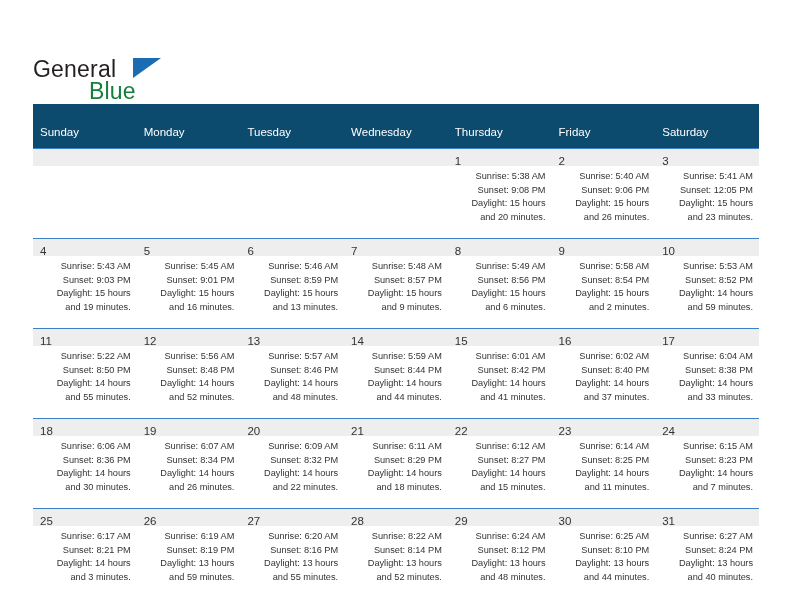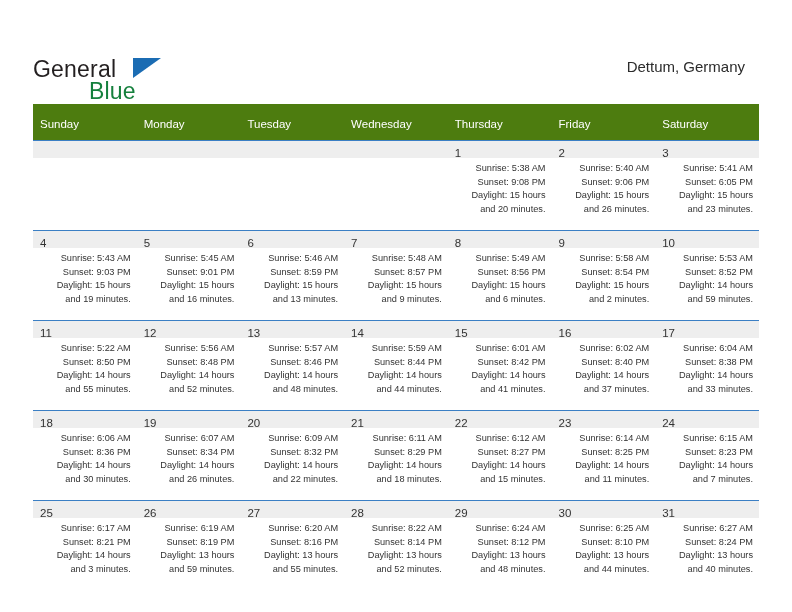--- a/index.html
+++ b/index.html
@@ -94,26 +94,26 @@
     left: 33px;
     top: 104px;
     width: 726px;
   }
   table.cal {
     width: 726px;
     border-collapse: collapse;
     table-layout: fixed;
   }
   table.cal th {
-    background: #4d7c0f;
+    background: #0c4a6e;
     color: #ffffff;
     font-size: 11.5px;
     font-weight: normal;
     text-align: left;
-    padding: 10px 0 6px 7px;
+    padding: 18px 0 6px 7px;
     height: 20px;
     border: none;
   }
   table.cal td {
     vertical-align: top;
     padding: 0;
     border: none;
     height: 90px;
     background: #ffffff;
   }
@@ -155,21 +155,20 @@
 
   <div class="top-bar">
 
     <div class="logo">
       <span class="logo-general">General</span>
       <span class="logo-mark"></span>
       <span class="logo-blue">Blue</span>
     </div>
 
     <div class="title-block">
-      <div class="cal-subtitle">Dettum, Germany</div>
     </div>
 
   </div>
 
   <div class="cal-wrap">
     <table class="cal">
       <thead>
         <tr>
           <th>Sunday</th>
           <th>Monday</th>
@@ -222,21 +221,21 @@
                   <div>Daylight: 15 hours</div>
                   <div>and 26 minutes.</div>
                 </div>
               </div>
             </td>
             <td>
               <div class="cell">
                 <div class="daynum-band"><span class="daynum">3</span></div>
                 <div class="details">
                   <div>Sunrise: 5:41 AM</div>
-                  <div>Sunset: 6:05 PM</div>
+                  <div>Sunset: 12:05 PM</div>
                   <div>Daylight: 15 hours</div>
                   <div>and 23 minutes.</div>
                 </div>
               </div>
             </td>
           </tr>
           <tr>
             <td>
               <div class="cell">
                 <div class="daynum-band"><span class="daynum">4</span></div>

